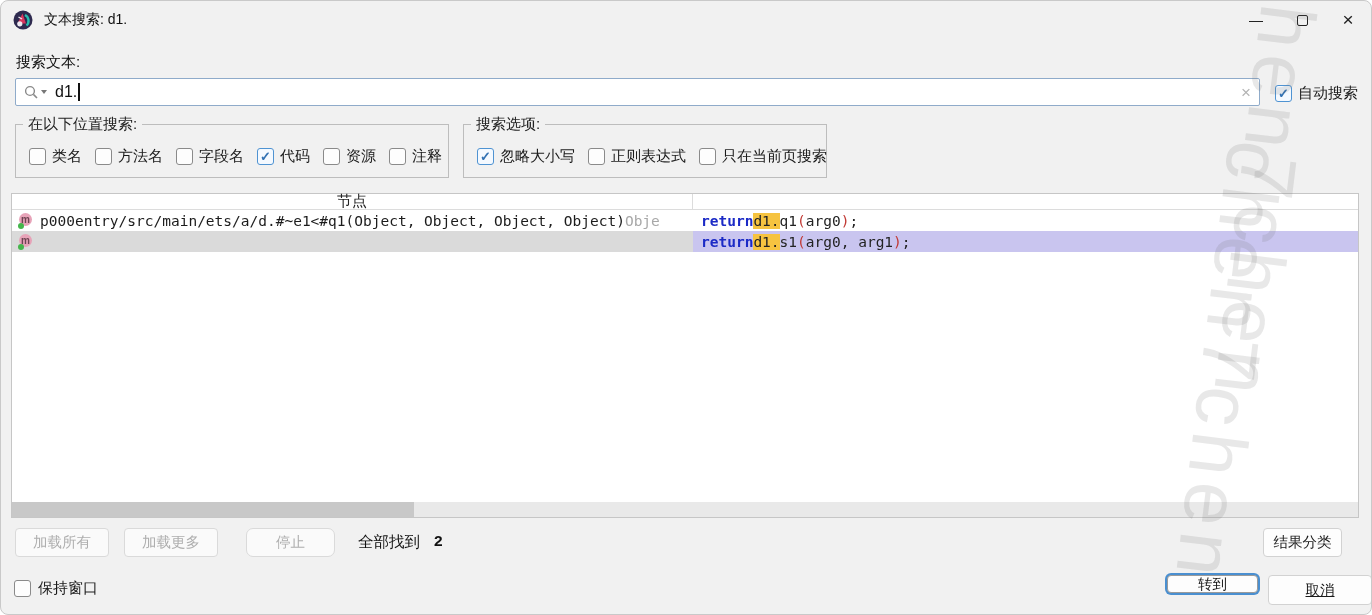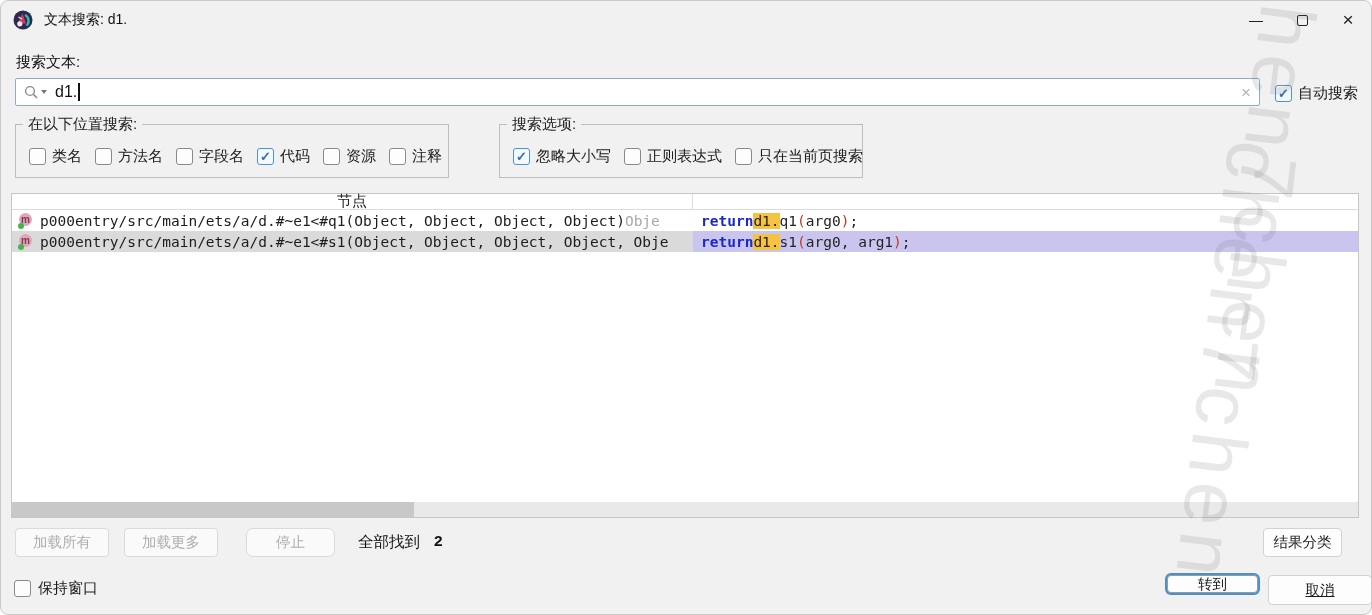--- a/index.html
+++ b/index.html
@@ -34,21 +34,21 @@
 
   
   .cbox { width:17px; height:17px; border:1px solid #8a8a8a; border-radius:3px; background:#fdfdfd;
           display:flex; align-items:center; justify-content:center; font-size:13px; color:transparent; flex:0 0 auto; }
   .cbox.checked { border-color:#4f93d2; color:#3272b4; font-weight:bold; background:#f4f9ff; }
   .cb-item { display:flex; align-items:center; gap:6px; font-size:15px; white-space:nowrap; }
 
   
   .groupbox { position:absolute; border:1px solid #bdbdbd; height:54px; }
   .gb-scope { left:14px; top:123px; width:434px; }
-  .gb-opts  { left:462px; top:123px; width:364px;margin-left:36px; }
+  .gb-opts  { left:462px; top:123px; width:364px; }
   .gb-legend { position:absolute; top:-10px; left:7px; background:#f1f1f1; padding:0 5px; font-size:15px; color:#222; }
   .gb-row { display:flex; align-items:center; gap:13px; padding:22px 0 0 13px; }
 
   
   .rtable { position:absolute; left:10px; top:192px; width:1348px; height:325px; background:#fff;
             border:1px solid #c6c6c6; }
   .thead { display:flex; height:16px; border-bottom:1px solid #dcdcdc; align-items:center; }
   .th-node { width:681px; text-align:center; font-size:15px; color:#222; border-right:1px solid #dcdcdc; height:100%;
              display:flex; align-items:center; justify-content:center; }
   .th-code { flex:1; height:100%; }
@@ -206,21 +206,20 @@
           <span class="tok-plain">;</span>
         </div>
     </div>
 
     <div class="row selected">
       <div class="cell-node">
         <span class="m-icon">
           <span class="m-circle">m</span>
           <span class="m-dot"></span>
         </span>
-        <span class="node-main">p000entry/src/main/ets/a/d.#~e1&lt;#s1(Object, Object, Object, Object, Obje</span>
           <span class="node-suffix"></span>
       </div>
       <div class="cell-code">
           <span class="tok-kw">return </span>
           <span class="tok-match">d1.</span>
           <span class="tok-plain">s1</span>
           <span class="tok-paren">(</span>
           <span class="tok-plain">arg0, arg1</span>
           <span class="tok-paren">)</span>
           <span class="tok-plain">;</span>

